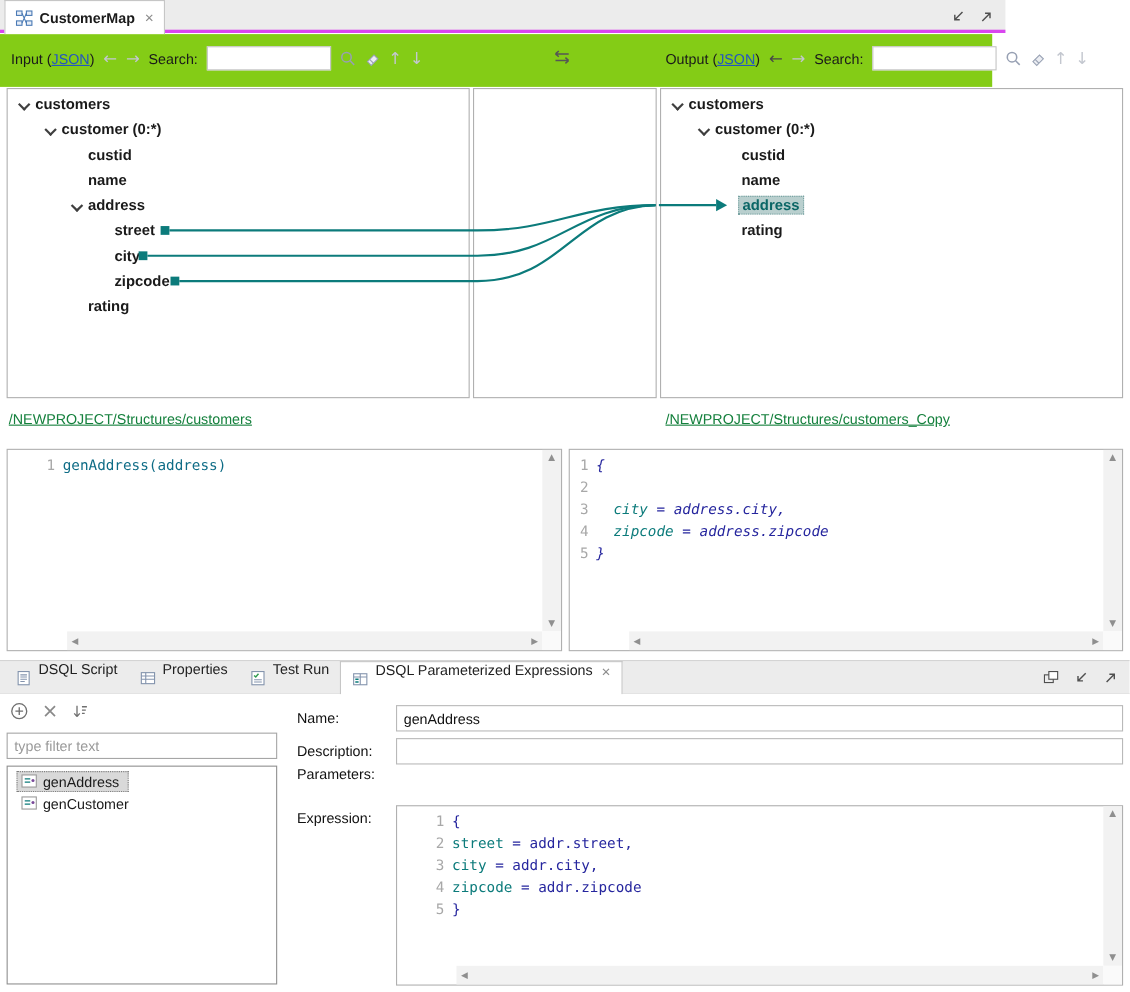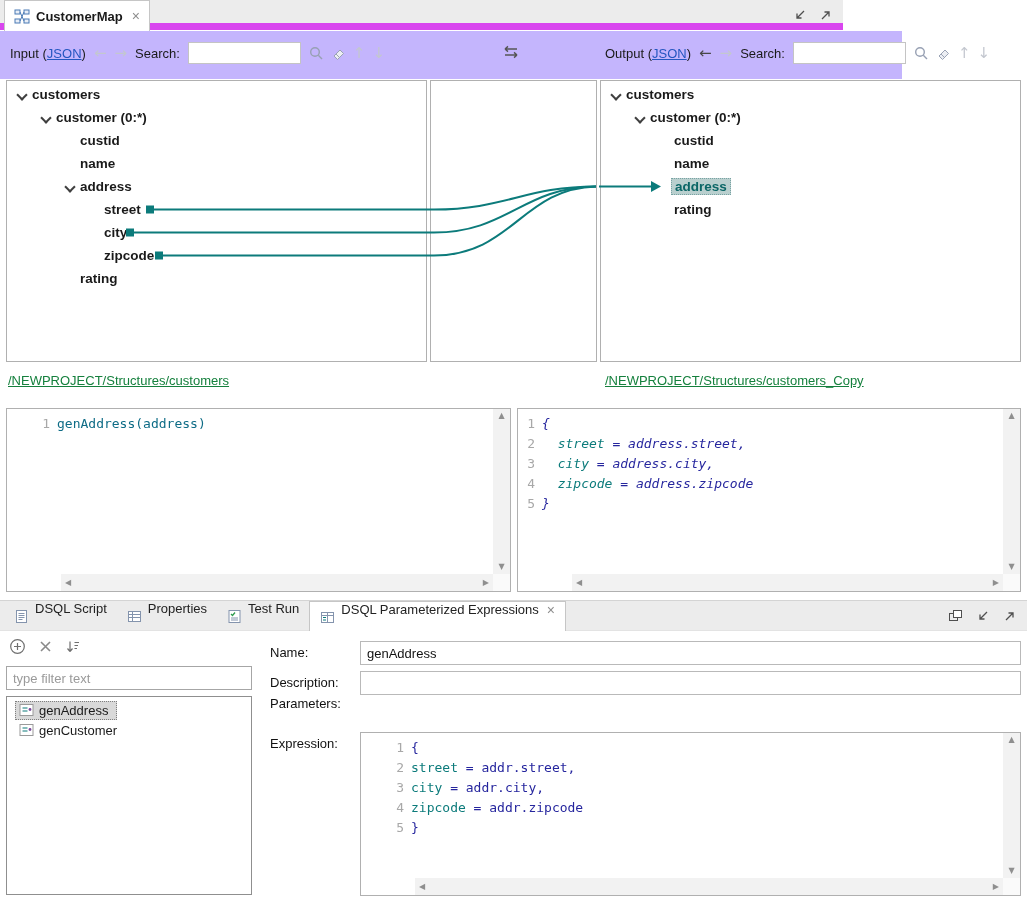--- a/index.html
+++ b/index.html
@@ -1,29 +1,29 @@
 <!DOCTYPE html>
 <html><head>
 <meta charset="utf-8">
 <style>
   *{margin:0;padding:0;box-sizing:border-box}
   html,body{width:1027px;height:902px}
   body{font-family:"Liberation Sans",sans-serif;font-size:13px;color:#1a1a1a;background:#fff;position:relative;overflow:hidden}
   .app{position:absolute;inset:0;background:#fff}
 
   
-  .tabbar{position:absolute;left:0;top:0;width:843px;height:30px;background:#ececec;border-bottom:7px solid #d946ef}
+  .tabbar{position:absolute;left:0;top:0;width:914px;height:30px;background:#ececec;border-bottom:3px solid #d946ef}
   .etab{position:absolute;left:4px;top:0;height:31px;background:#fff;border:1px solid #c6c6c6;border-bottom:none;display:flex;align-items:center;gap:6px;padding:0 9px;z-index:2}
   .etab-label{font-weight:bold}
   .etab-close{color:#8d8d8d;font-size:14px;line-height:1;margin-left:3px;cursor:pointer}
   .win-controls{position:absolute;right:10px;top:8px;display:flex;gap:12px;align-items:center}
   .wc,.tb-ic,.tool-ic,.tab-icon,.expr-icon,.map-icon{display:inline-flex;align-items:center}
 
   
-  .maptoolbar{position:absolute;left:0;top:31px;width:902px;height:48px;background:#c4b5fd}
+  .maptoolbar{position:absolute;left:0;top:31px;width:902px;height:48px;background:#84cc16}
   .tb-group{position:absolute;top:0;height:44px;display:flex;align-items:center;gap:8px}
   .tb-left{left:10px}
   .tb-right{left:605px}
   .tb-center{position:absolute;left:502px;top:14px}
   .tb-text{color:#1a1a1a;white-space:nowrap}
   .json-link{color:#2456c0;text-decoration:underline;cursor:pointer}
   .nav-ic{font-family:"DejaVu Sans",sans-serif;font-size:15px;line-height:1;cursor:default}
   .dim{color:#c3c7cf}
   .dark{color:#474747}
   .ic-left::before{content:"←"} .ic-right::before{content:"→"}
@@ -285,21 +285,21 @@
     <div class="hscroll">
         <span class="sarr sarr-left"></span>
         <span class="sarr sarr-right"></span>
       </div>
     <div class="sb-corner"></div>
   </div>
 
   <div class="editor mapedit">
     <div class="code-area" id="editor-mapping-code">
         <div class="code-line"><span class="lnum">1</span><span class="code-text"><span class="seg-code">{</span></span></div>
-        <div class="code-line"><span class="lnum">2</span><span class="code-text"><span class="seg-plain">  </span><span class="seg-field">street</span><span class="seg-code"> = address.street,</span></span></div>
+        <div class="code-line"><span class="lnum">2</span></div>
         <div class="code-line"><span class="lnum">3</span><span class="code-text"><span class="seg-plain">  </span><span class="seg-field">city</span><span class="seg-code"> = address.city,</span></span></div>
         <div class="code-line"><span class="lnum">4</span><span class="code-text"><span class="seg-plain">  </span><span class="seg-field">zipcode</span><span class="seg-code"> = address.zipcode</span></span></div>
         <div class="code-line"><span class="lnum">5</span><span class="code-text"><span class="seg-code">}</span></span></div>
       </div>
     <div class="vscroll">
         <span class="sarr sarr-up"></span>
         <span class="sarr sarr-down"></span>
       </div>
     <div class="hscroll">
         <span class="sarr sarr-left"></span>

